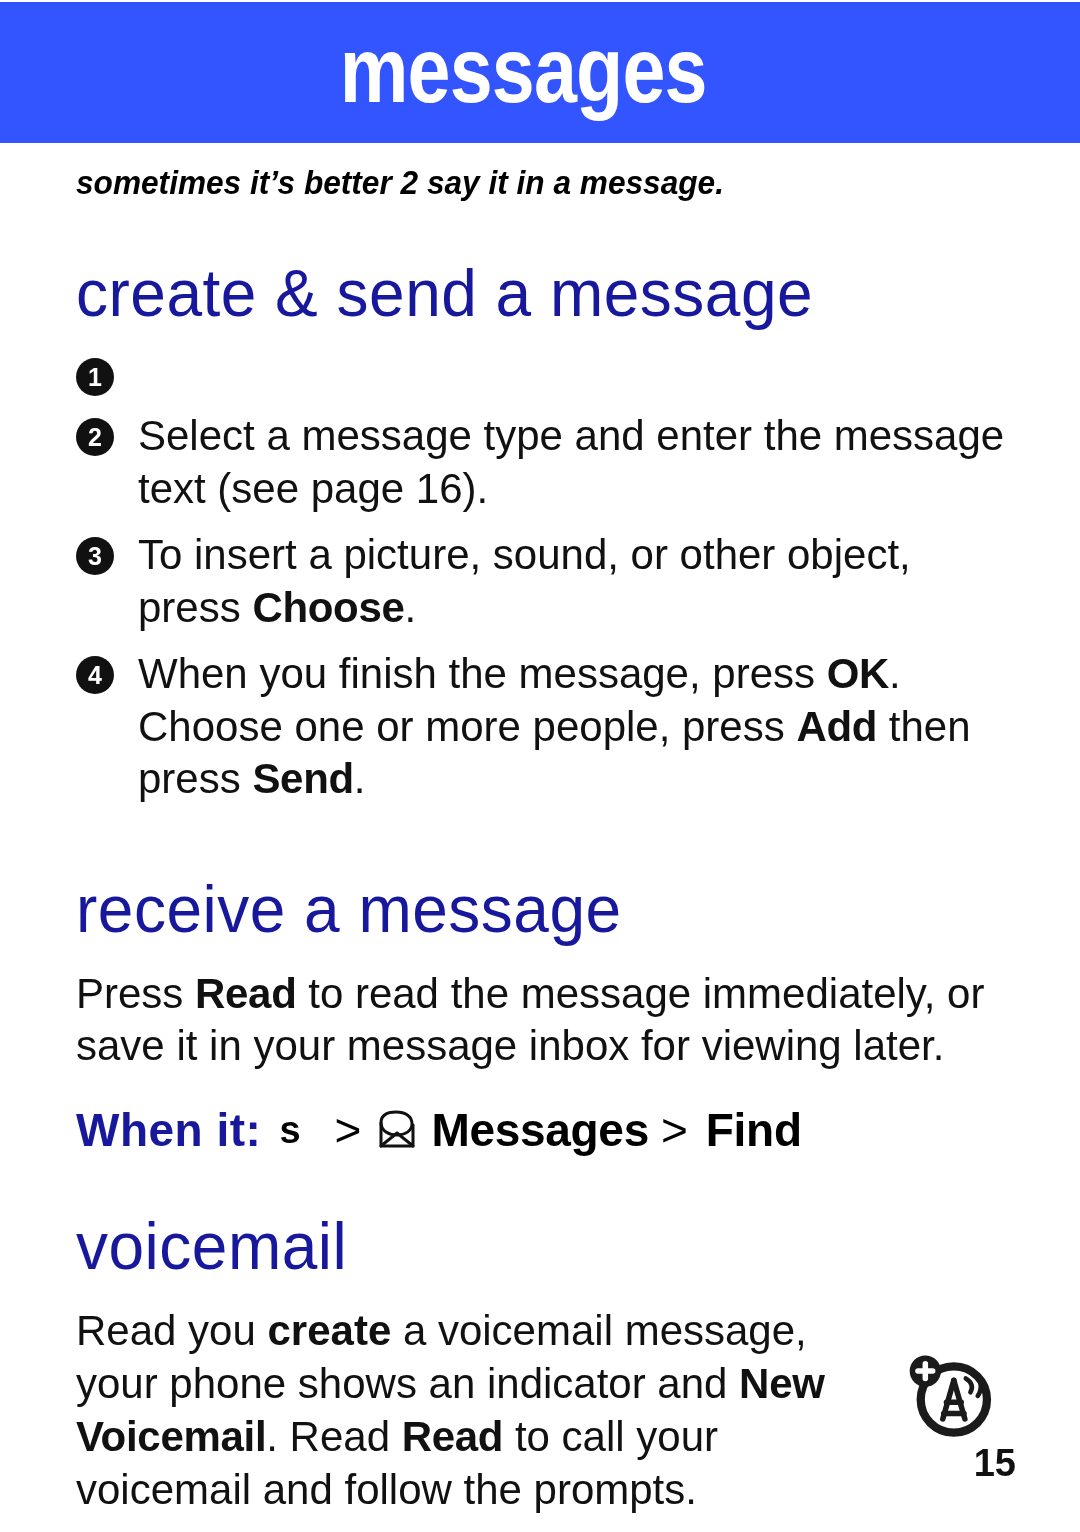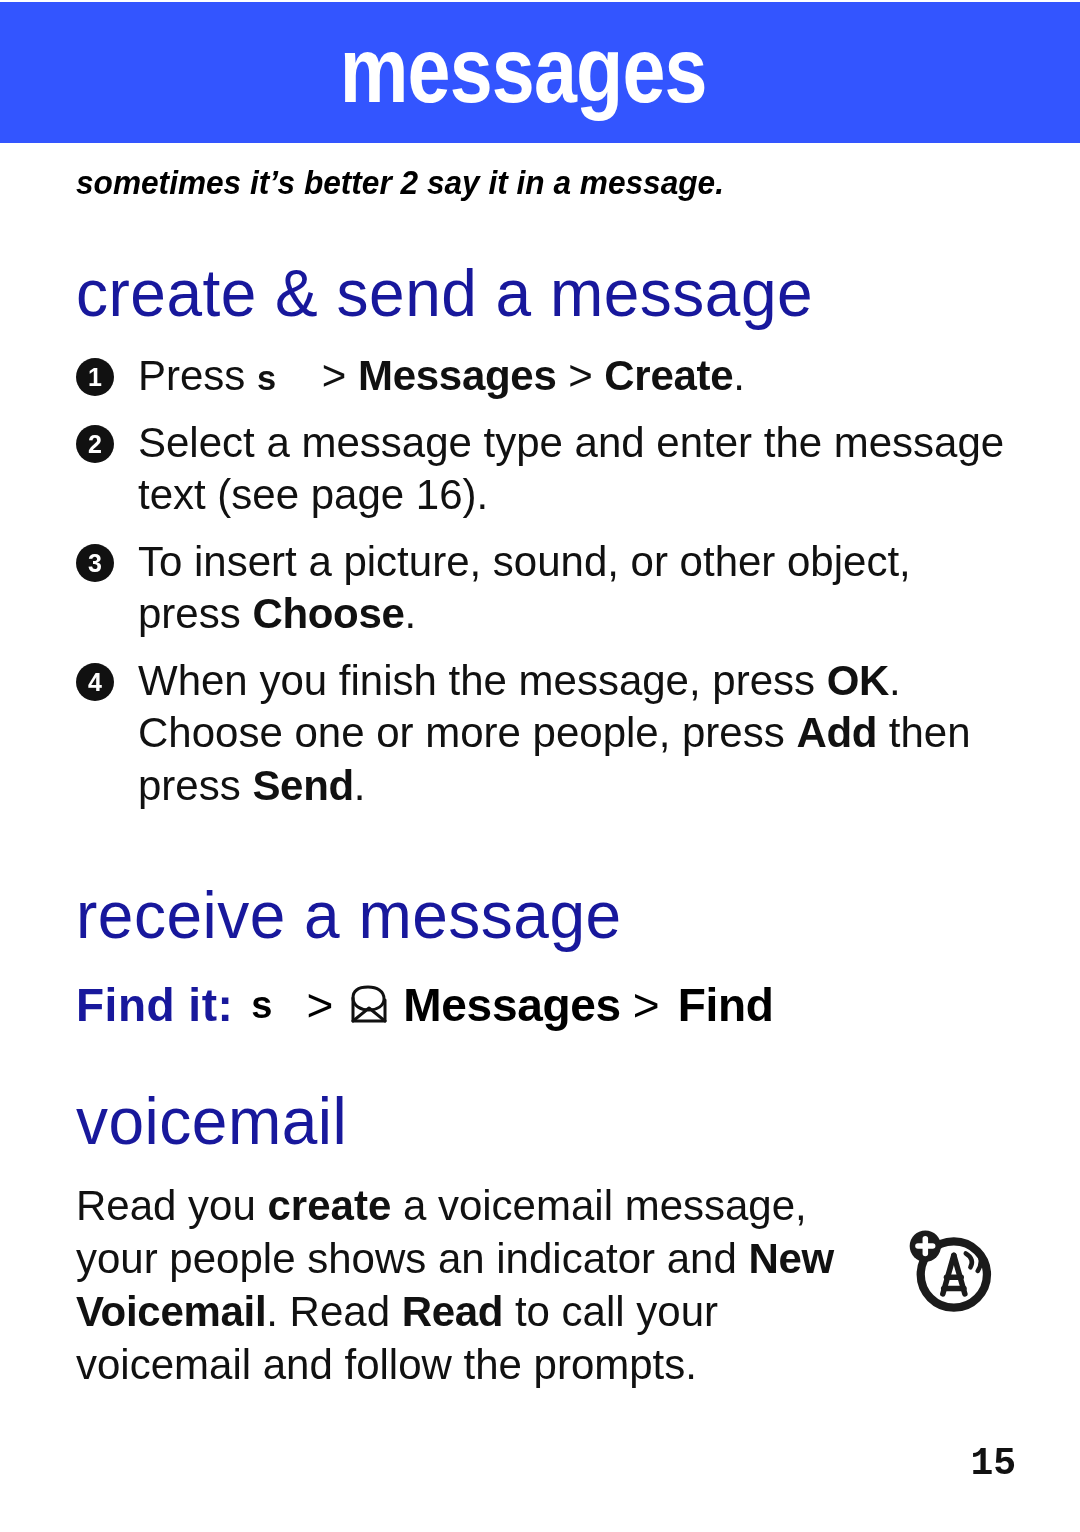--- a/index.html
+++ b/index.html
@@ -188,21 +188,21 @@
     flex: 0 0 auto;
     width: 110px;
     padding-top: 70px;
   }
 
   
   .page-number {
     position: absolute;
     right: 64px;
     top: 1442px;
-    font-family: Liberation Mono, monospace;
+    font-family: Liberation Sans, sans-serif;
     font-weight: bold;
     font-size: 38px;
     color: #111111;
   }
 </style>
 </head>
 <body>
 
 <div class="banner">
   <div class="banner-title">messages</div>
@@ -211,21 +211,20 @@
 <div class="page">
 
   <div class="subtitle">sometimes it’s better 2 say it in a message.</div>
 
   <h2 class="section-head">create &amp; send a message</h2>
 
   <div class="steps">
 
     <div class="step">
       <div class="step-num">1</div>
-      <div class="step-body"><span>Press </span><span class="skey">s</span><span> &gt; </span><span class="key">Messages</span><span> &gt; </span><span class="key">Create</span><span>.</span></div>
     </div>
 
     <div class="step">
       <div class="step-num">2</div>
       <div class="step-body"><span>Select a message type and enter the message text (see page 16).</span></div>
     </div>
 
     <div class="step">
       <div class="step-num">3</div>
       <div class="step-body"><span>To insert a picture, sound, or other object, press </span><span class="key">Choose</span><span>.</span></div>
@@ -233,44 +232,45 @@
 
     <div class="step">
       <div class="step-num">4</div>
       <div class="step-body"><span>When you finish the message, press </span><span class="key">OK</span><span>. Choose one or more people, press </span><span class="key">Add</span><span> then press </span><span class="key">Send</span><span>.</span></div>
     </div>
 
   </div>
 
   <h2 class="section-head" style="margin-top:70px;">receive a message</h2>
 
+  <p class="body-text"><span>Press </span><span class="key">Read</span><span> to read the message immediately, or save it in your message inbox for viewing later.</span></p>
 
   <div class="find-it">
-    <span class="find-it-label">Find it:</span>
+    <span class="find-it-label">When it:</span>
     <span class="skey">s</span>
     <span class="chev">&gt;</span>
     <span class="env-icon">
       <svg viewBox="0 0 46 40" width="46" height="40" aria-hidden="true">
         <g fill="none" stroke="#111111" stroke-width="3" stroke-linejoin="round" stroke-linecap="round">
           <path d="M6 13 L6 36 L38 36 L38 15"></path>
           <path d="M6 13 C6 4 14 2 21 2 C30 2 37 6 37 14 C37 21 30 25 22 25 C14 25 6 21 6 13 Z"></path>
           <path d="M6 36 L22 23 L38 36"></path>
         </g>
       </svg>
     </span>
     <span class="trail">Messages</span>
     <span class="chev" style="margin-left:12px;">&gt;</span>
     <span class="trail">Find</span>
   </div>
 
   <h2 class="section-head" style="margin-top:60px;">voicemail</h2>
 
   <div class="vm-row">
     <div class="vm-text">
-      <p class="body-text narrow-col"><span>Read you </span><span class="key-wide">create</span><span> a voicemail message, your people shows an indicator and </span><span class="key">New Voicemail</span><span>. Read </span><span class="key">Read</span><span> to call your voicemail and follow the prompts.</span></p>
+      <p class="body-text narrow-col"><span>Read you </span><span class="key-wide">create</span><span> a voicemail message, your phone shows an indicator and </span><span class="key">New Voicemail</span><span>. Read </span><span class="key">Read</span><span> to call your voicemail and follow the prompts.</span></p>
     </div>
     <div class="vm-icon-wrap">
       <span>
         <svg viewBox="0 0 100 100" width="92" height="92" aria-hidden="true">
 
           <circle cx="52" cy="55" r="36" fill="none" stroke="#1b1b1b" stroke-width="9"></circle>
 
           <g stroke="#1b1b1b" stroke-width="6" fill="none" stroke-linecap="round">
             <path d="M52 34 L40 76"></path>
             <path d="M52 34 L64 76"></path>

